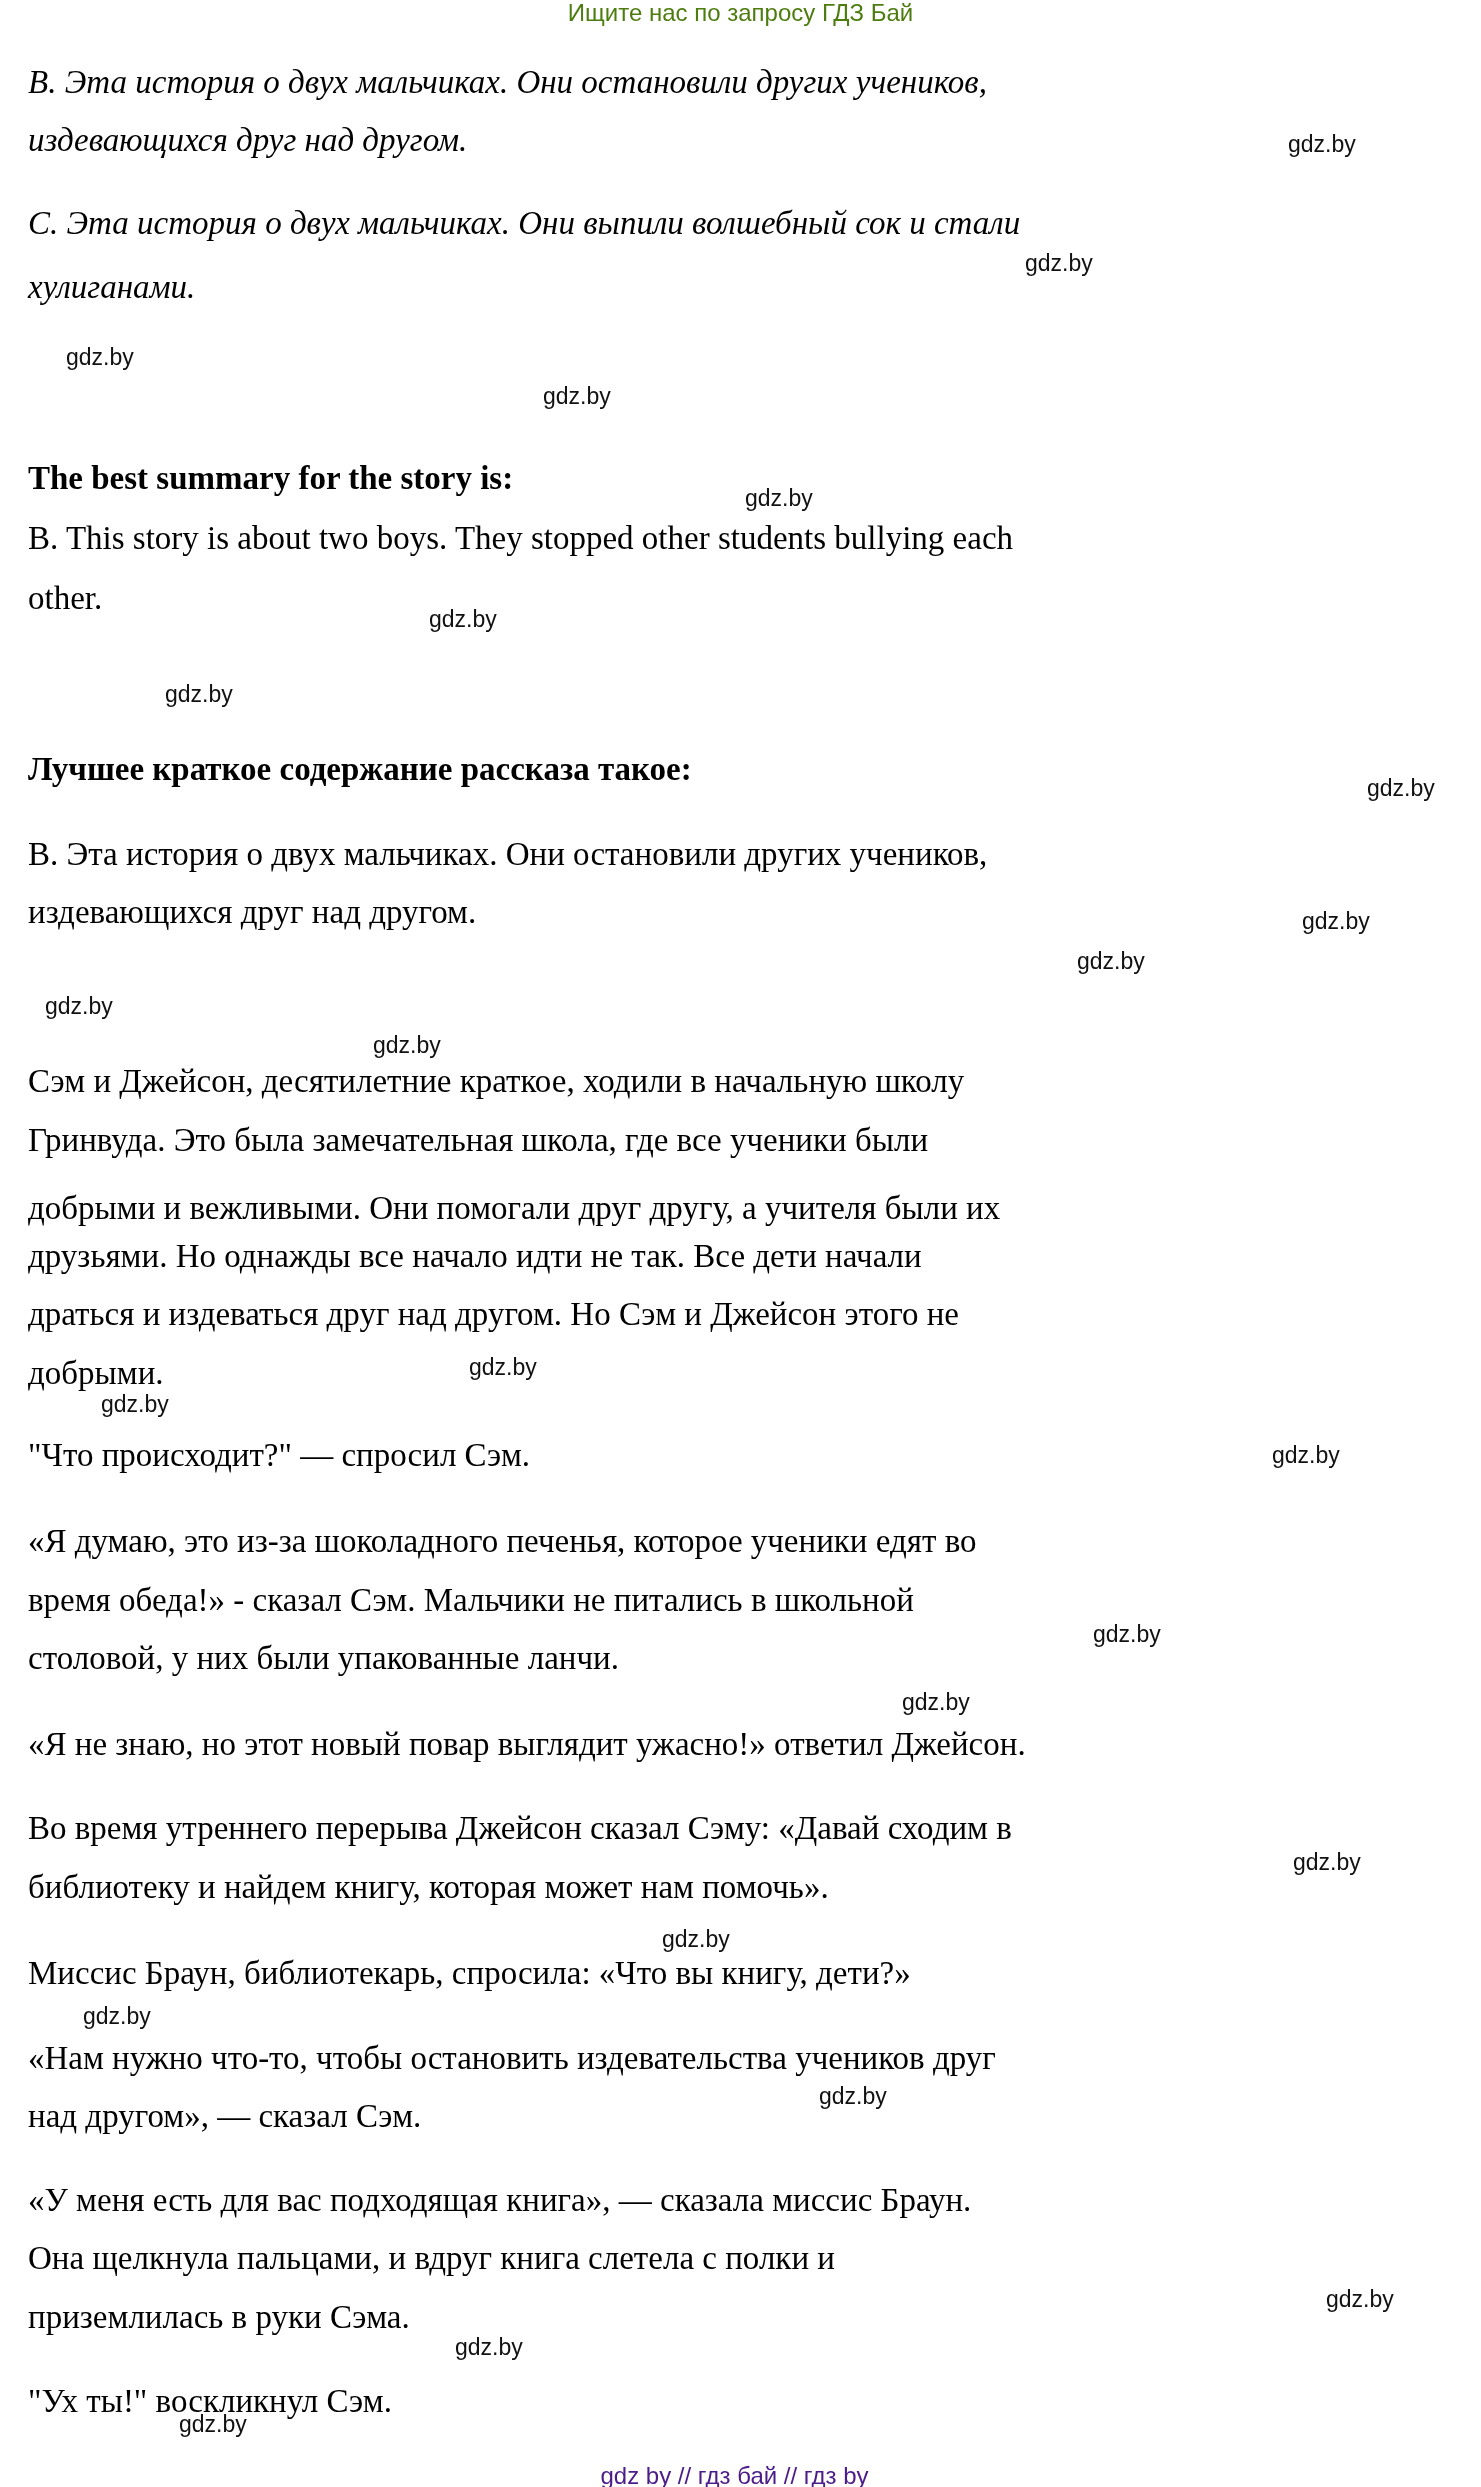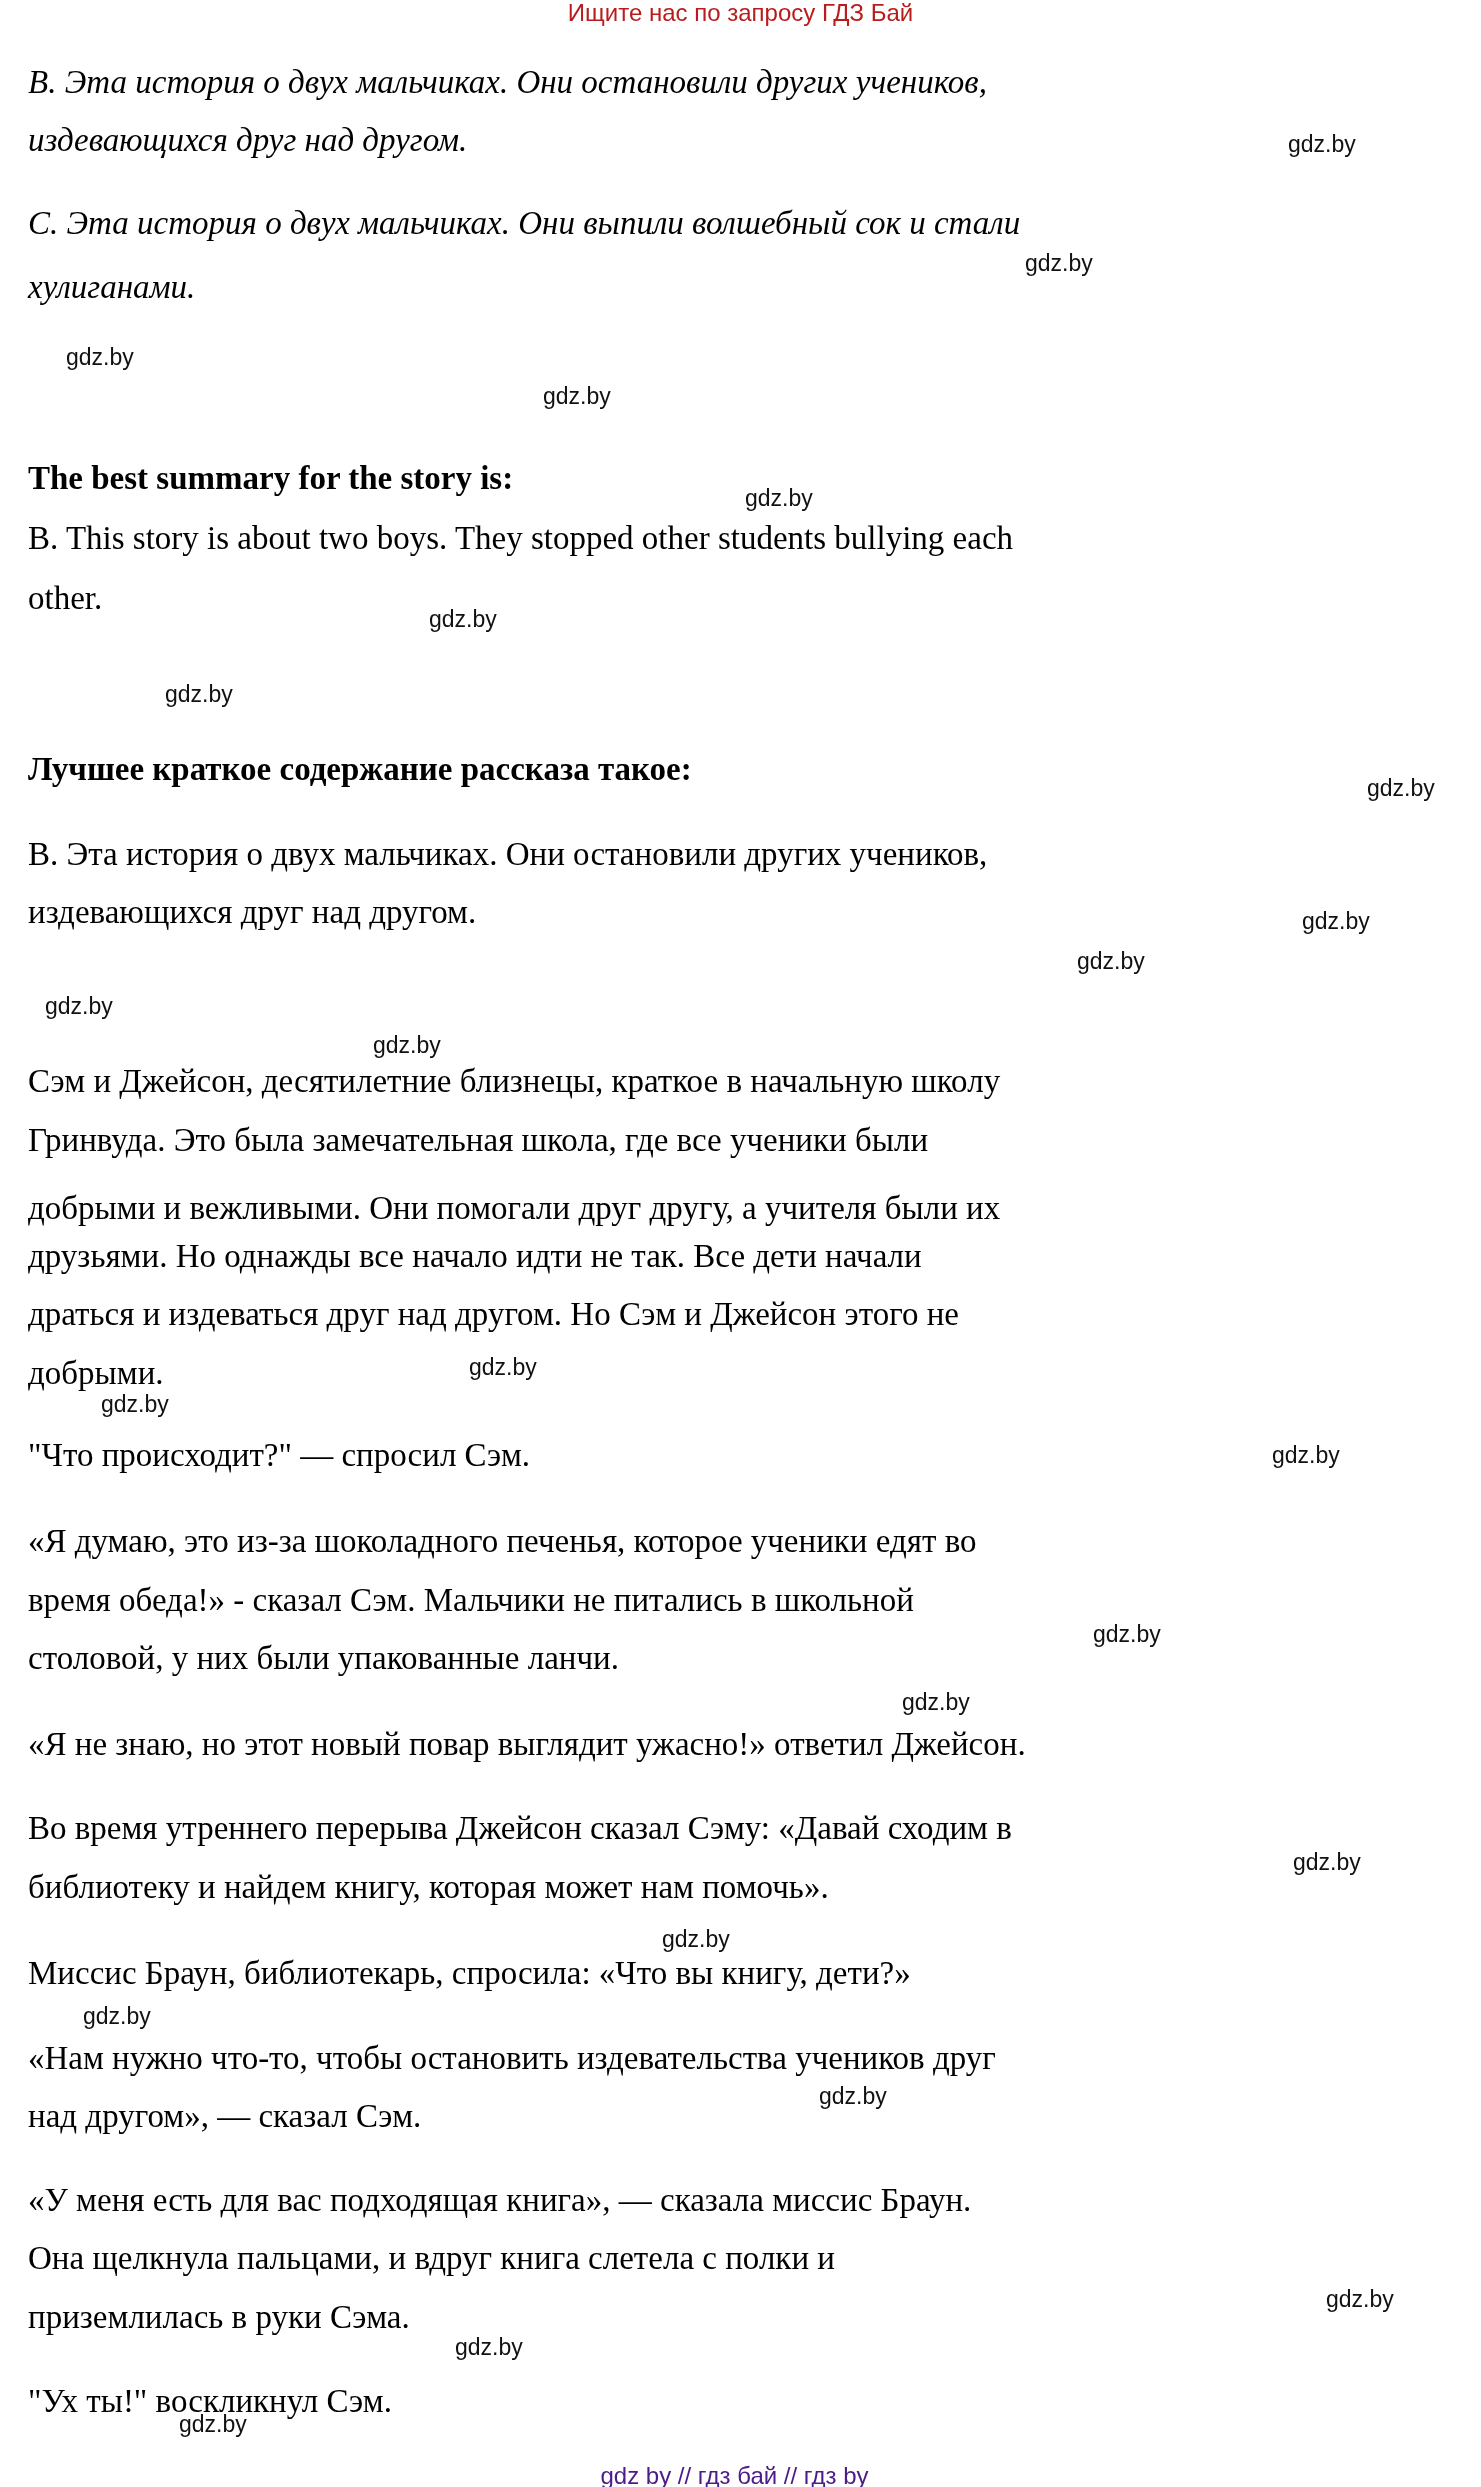--- a/index.html
+++ b/index.html
@@ -1,20 +1,20 @@
 <!DOCTYPE html>
 <html style="font-size:13px"><head>
 <meta charset="utf-8">
 <style>
   html, body { margin: 0; padding: 0; background: #ffffff; }
   body { width: 1481px; height: 2487px; position: relative; overflow: hidden; }
   .banner {
     position: absolute; left: 0; top: 0; width: 1481px; height: 26px;
     text-align: center; font-family: "Liberation Sans", sans-serif;
-    font-size: 24px; line-height: 26px; color: #b91c1c;
+    font-size: 24px; line-height: 26px; color: #4d7c0f;
   }
   .line {
     position: absolute; left: 28px; white-space: nowrap;
     font-family: "Liberation Serif", serif; font-size: 33px; line-height: 48px;
     color: #000000;
   }
   .italic { font-style: italic; }
   .bold { font-weight: bold; }
   .wm {
     position: absolute; font-family: "Liberation Sans", sans-serif;
@@ -38,21 +38,21 @@
 <div class="line italic" style="top:263px">хулиганами.</div>
 
 <div class="line bold" style="top:454px">The best summary for the story is:</div>
 <div class="line" style="top:514px">B. This story is about two boys. They stopped other students bullying each</div>
 <div class="line" style="top:574px">other.</div>
 
 <div class="line bold" style="top:745px">Лучшее краткое содержание рассказа такое:</div>
 <div class="line" style="top:830px">В. Эта история о двух мальчиках. Они остановили других учеников,</div>
 <div class="line" style="top:888px">издевающихся друг над другом.</div>
 
-<div class="line" style="top:1057px">Сэм и Джейсон, десятилетние близнецы, краткое в начальную школу</div>
+<div class="line" style="top:1057px">Сэм и Джейсон, десятилетние краткое, ходили в начальную школу</div>
 <div class="line" style="top:1116px">Гринвуда. Это была замечательная школа, где все ученики были</div>
 <div class="line" style="top:1184px">добрыми и вежливыми. Они помогали друг другу, а учителя были их</div>
 <div class="line" style="top:1232px">друзьями. Но однажды все начало идти не так. Все дети начали</div>
 <div class="line" style="top:1290px">драться и издеваться друг над другом. Но Сэм и Джейсон этого не</div>
 <div class="line" style="top:1349px">добрыми.</div>
 
 <div class="line" style="top:1431px">"Что происходит?" — спросил Сэм.</div>
 
 <div class="line" style="top:1517px">«Я думаю, это из-за шоколадного печенья, которое ученики едят во</div>
 <div class="line" style="top:1576px">время обеда!» - сказал Сэм. Мальчики не питались в школьной</div>

